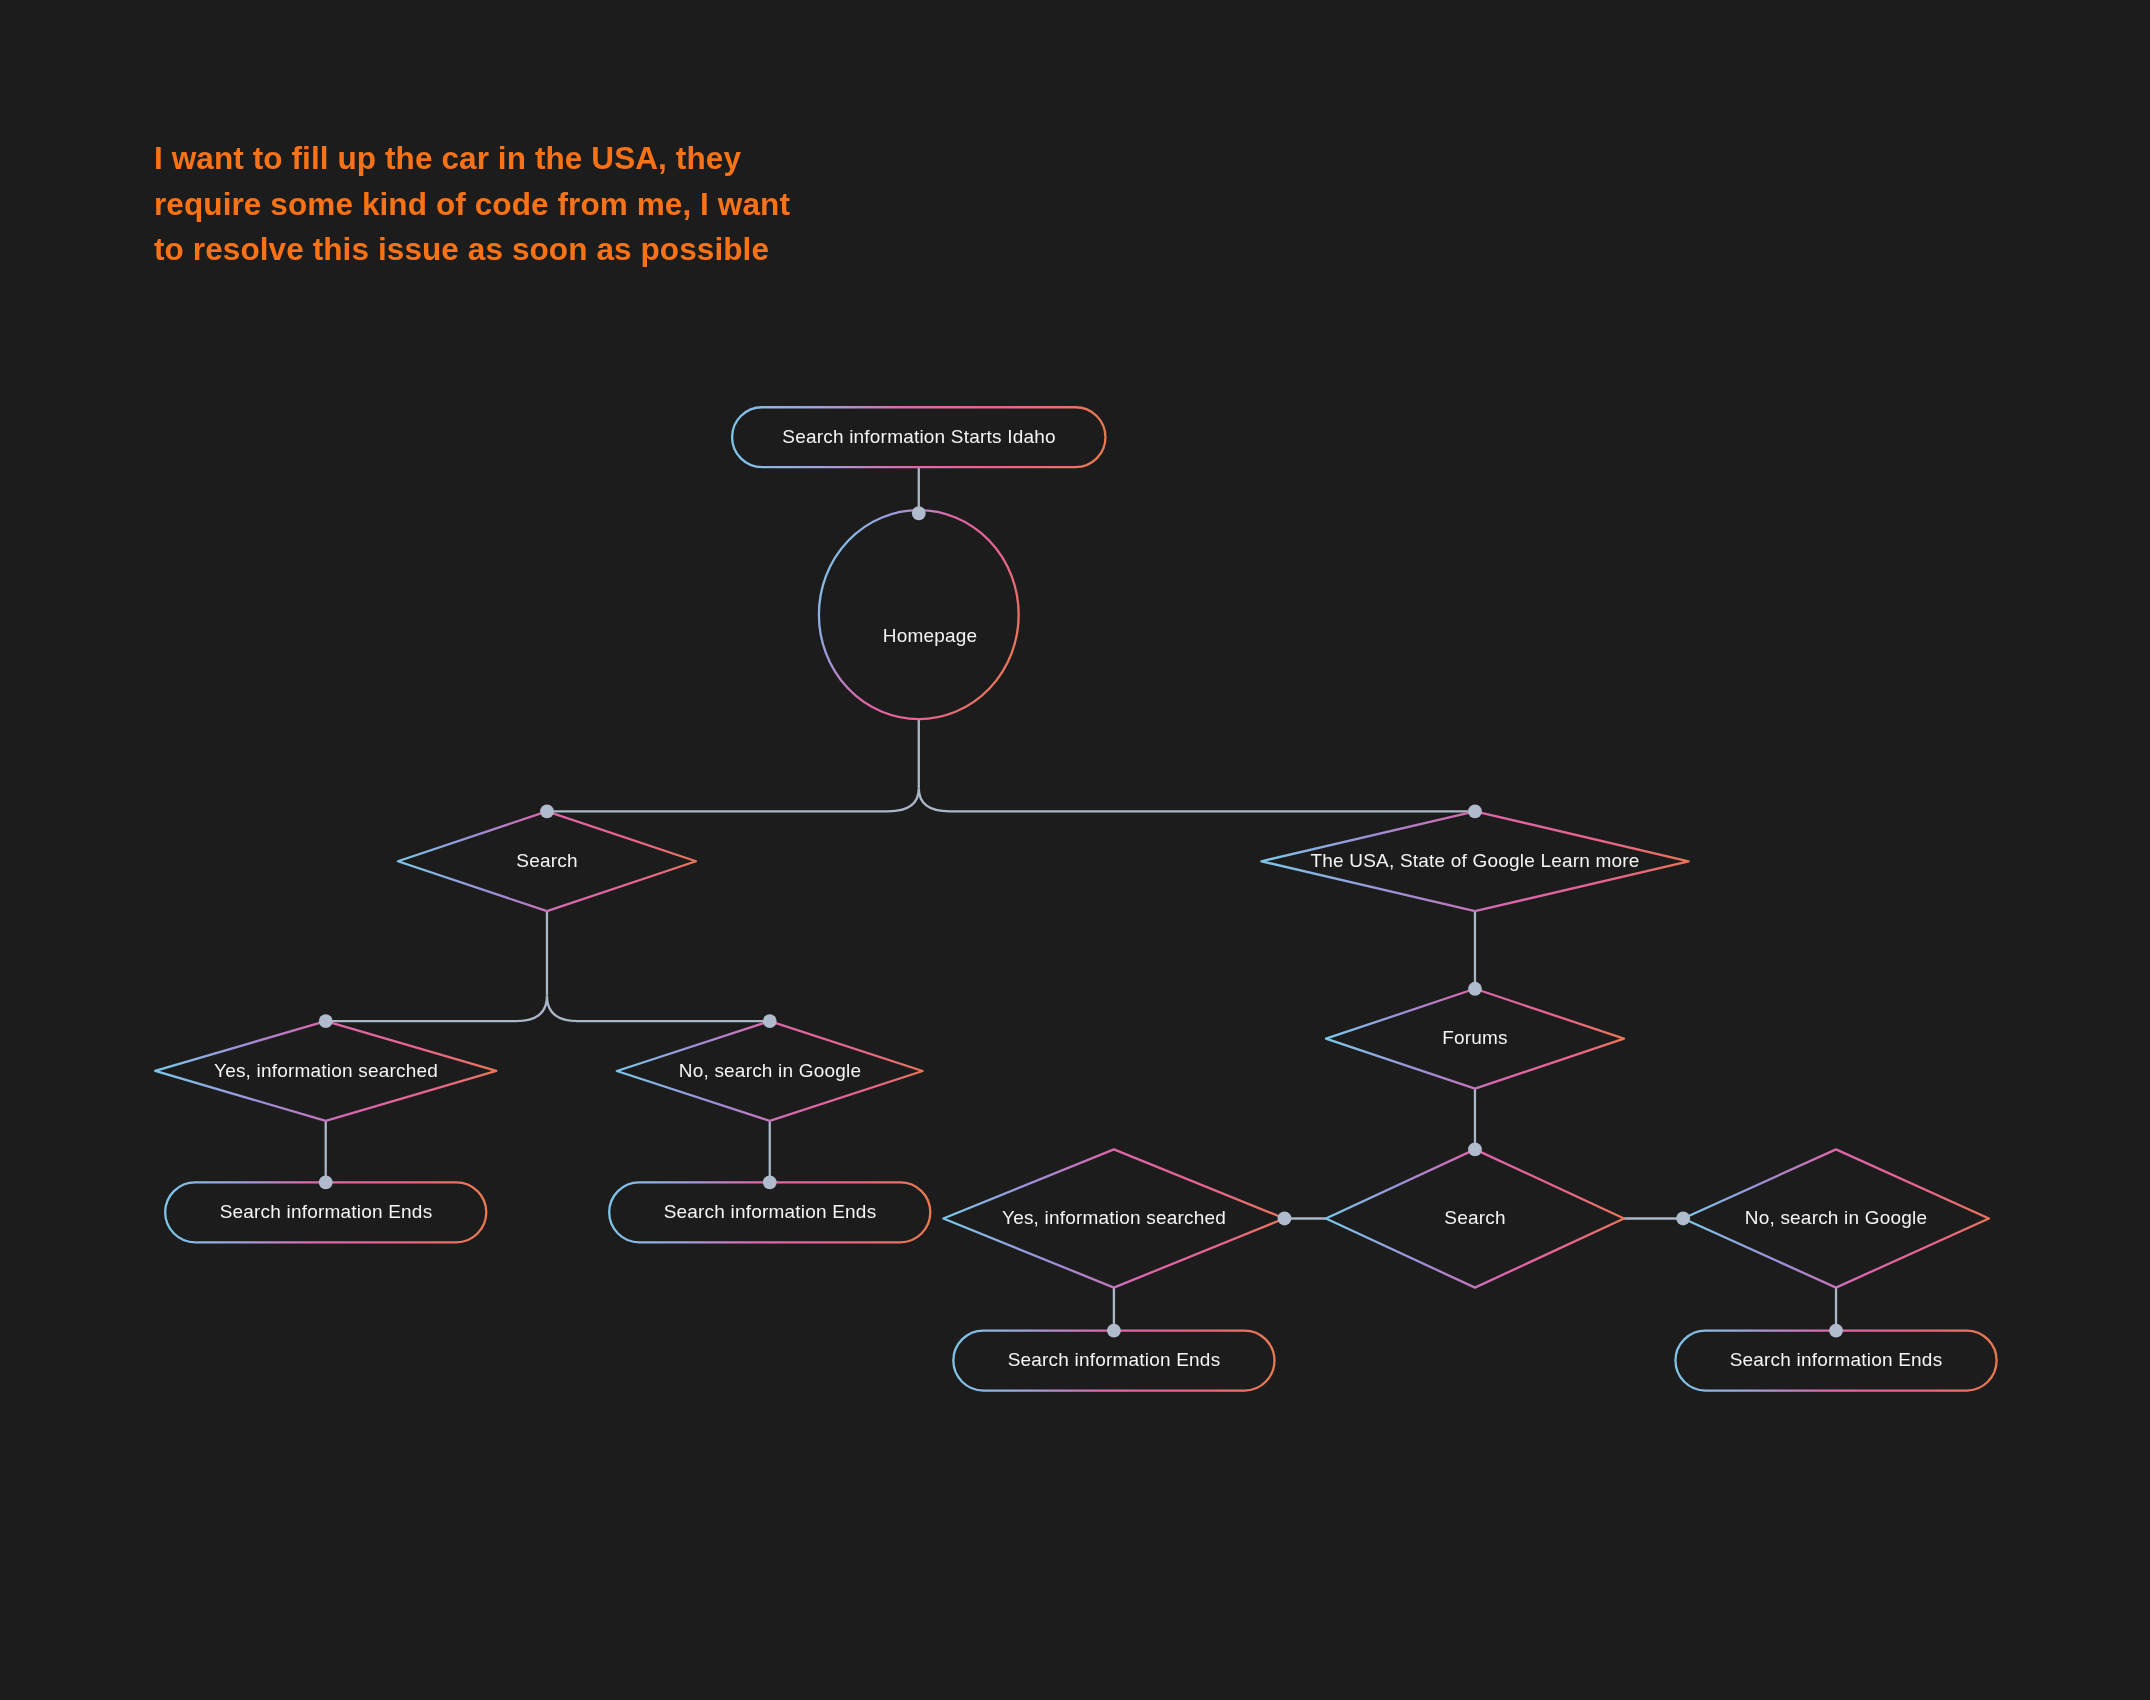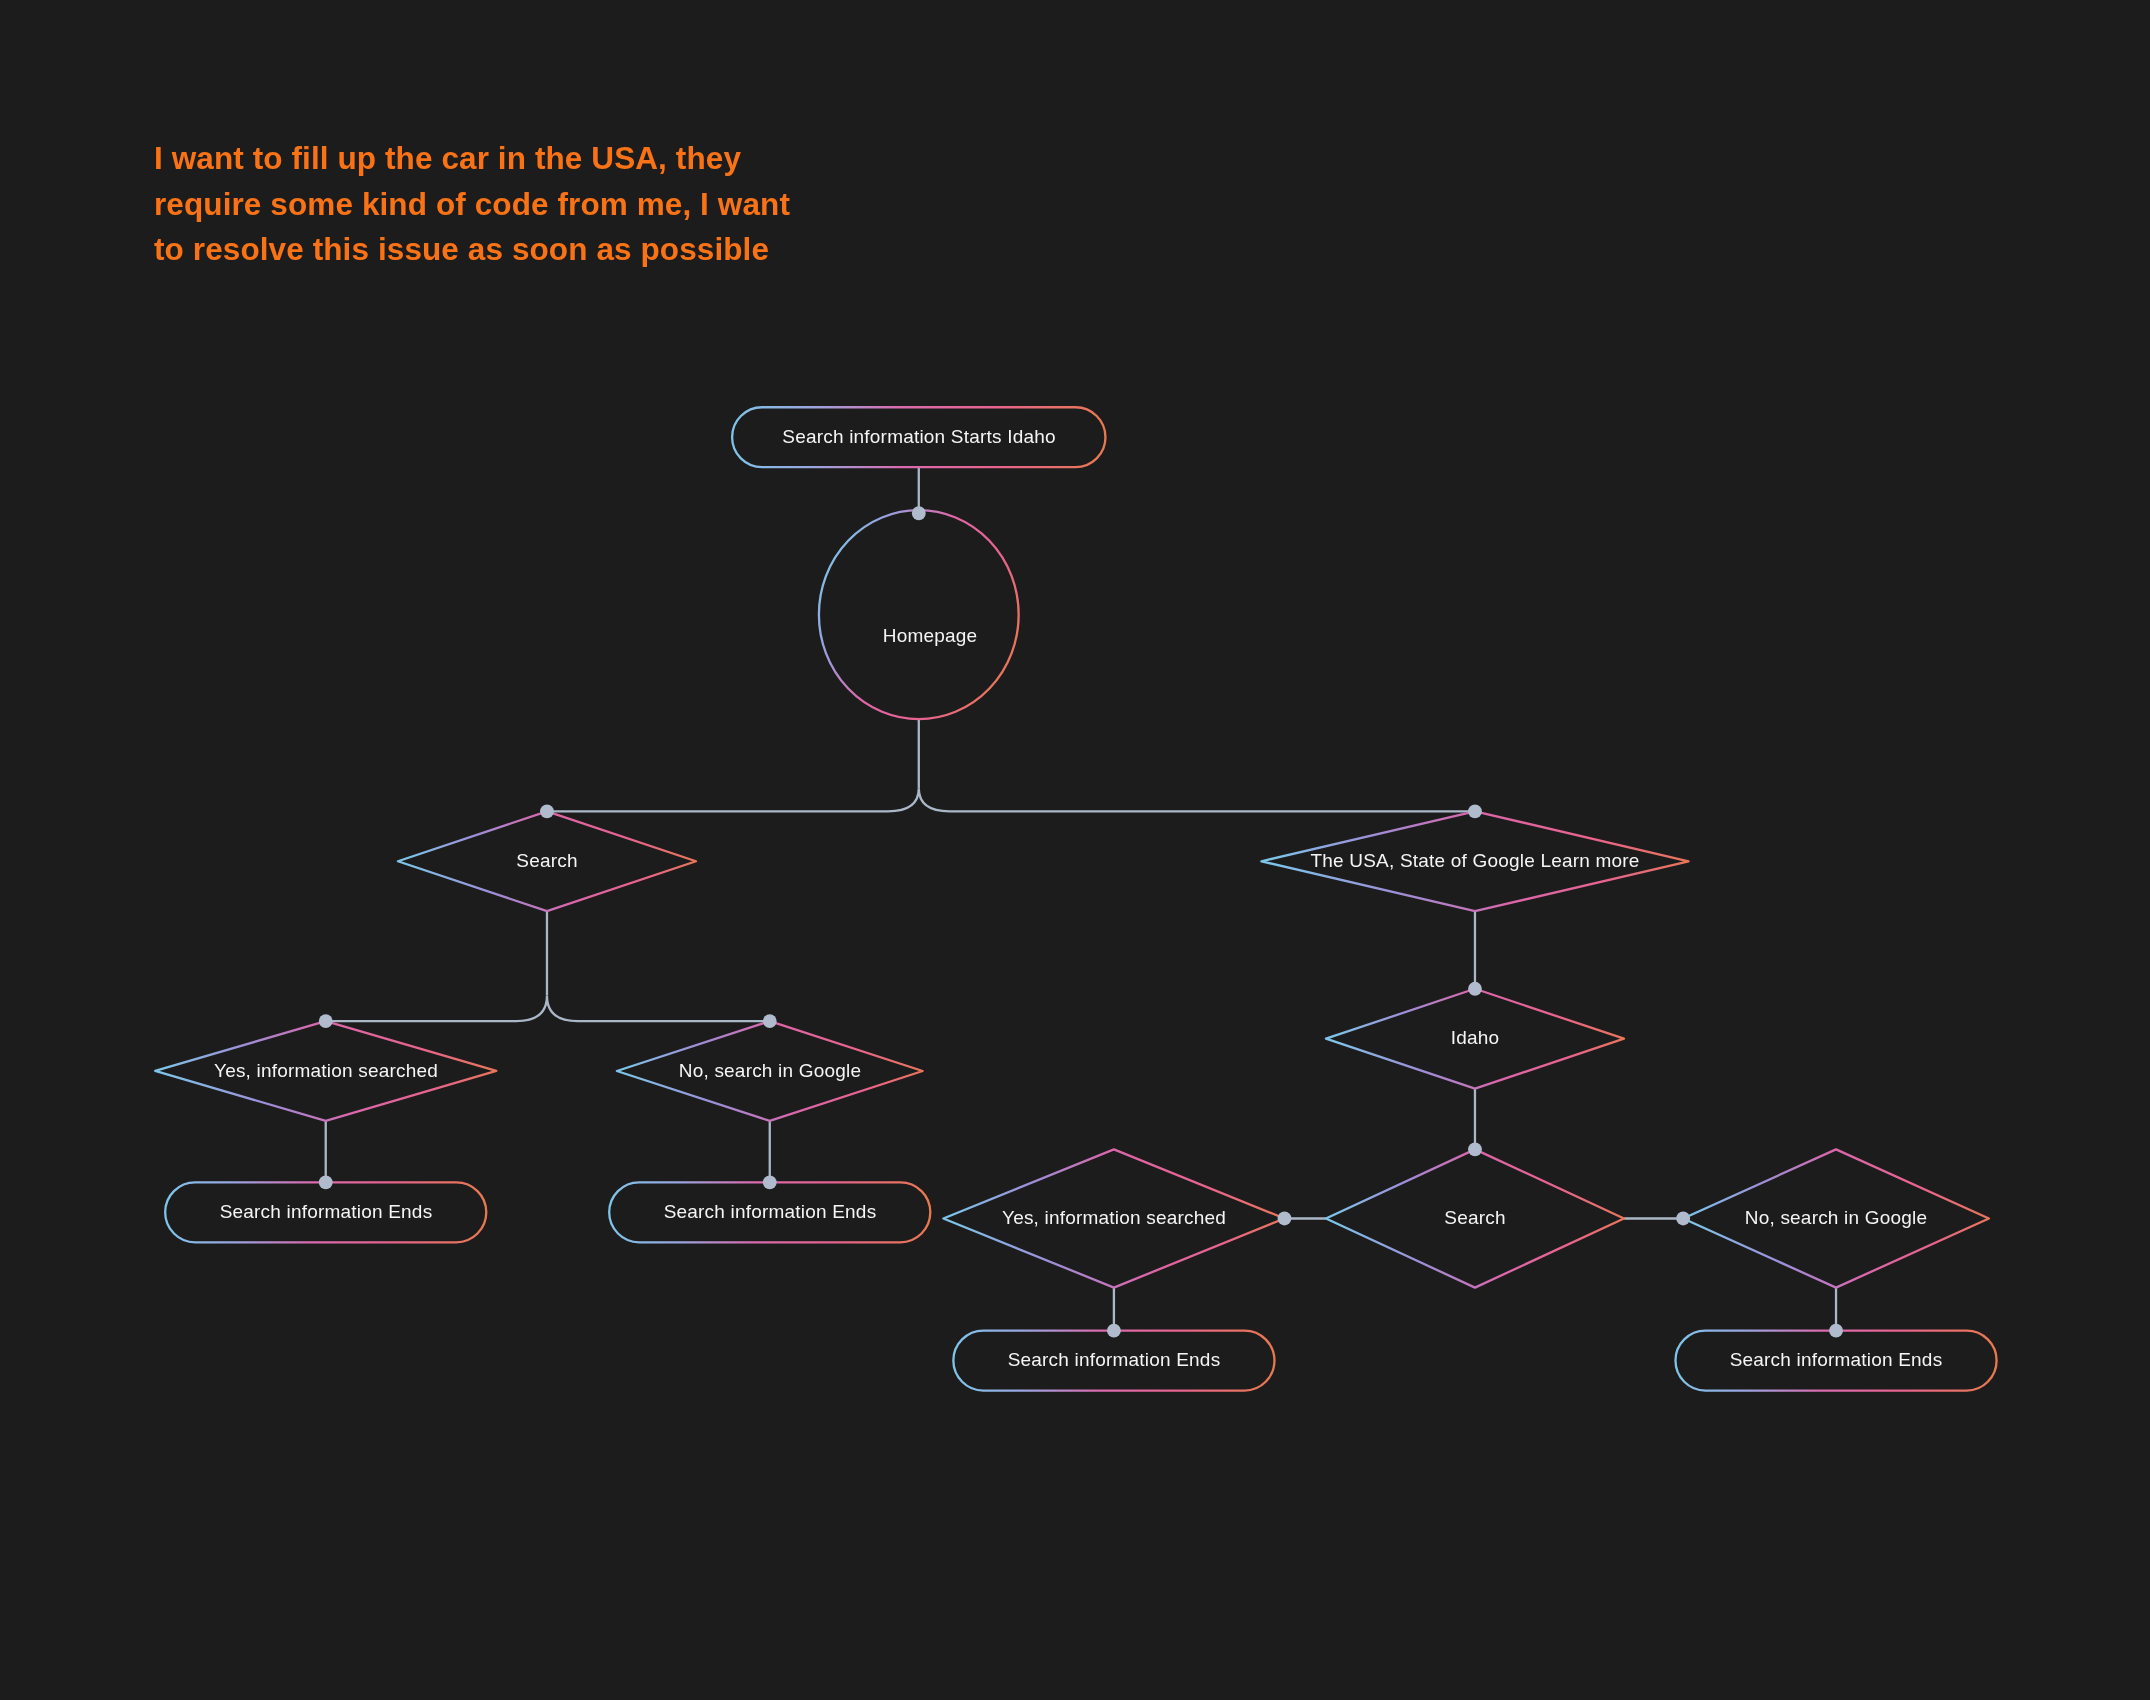--- a/index.html
+++ b/index.html
@@ -157,19 +157,19 @@
 </svg>
 
 <div class="node-label" style="left:919px; top:437px;">Search information Starts Idaho</div>
 <div class="node-label" style="left:919px; top:636px;margin-left:11px;">Homepage</div>
 <div class="node-label" style="left:547px;  top:861px;">Search</div>
 <div class="node-label" style="left:1475px; top:861px;">The USA, State of Google Learn more</div>
 <div class="node-label" style="left:326px;  top:1071px;">Yes, information searched</div>
 <div class="node-label" style="left:770px; top:1071px;">No, search in Google</div>
 <div class="node-label" style="left:326px;  top:1212px;">Search information Ends</div>
 <div class="node-label" style="left:770px; top:1212px;">Search information Ends</div>
-<div class="node-label" style="left:1475px; top:1038px;">Idaho</div>
+<div class="node-label" style="left:1475px; top:1038px;">Forums</div>
 <div class="node-label" style="left:1475px; top:1218px;">Search</div>
 <div class="node-label" style="left:1114px; top:1218px;">Yes, information searched</div>
 <div class="node-label" style="left:1836px; top:1218px;">No, search in Google</div>
 <div class="node-label" style="left:1114px; top:1360px;">Search information Ends</div>
 <div class="node-label" style="left:1836px; top:1360px;">Search information Ends</div>
 
 
 </body></html>

